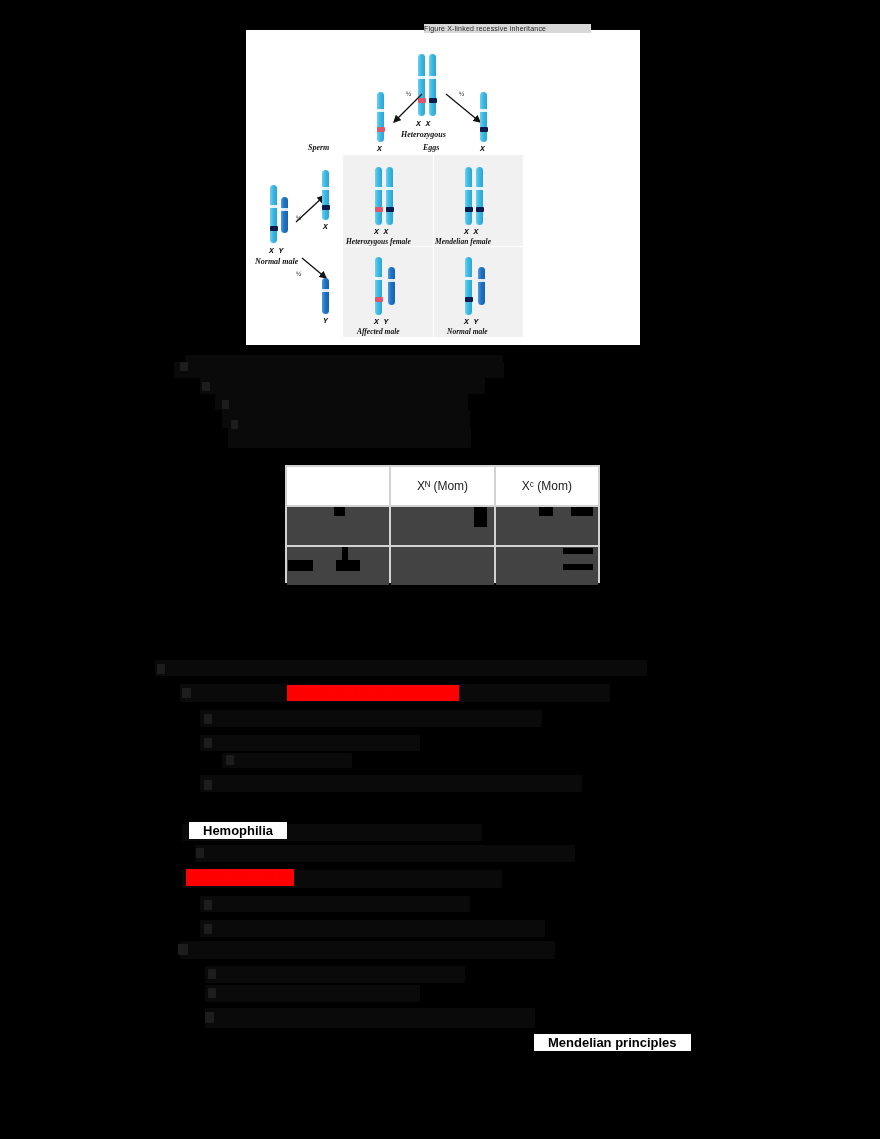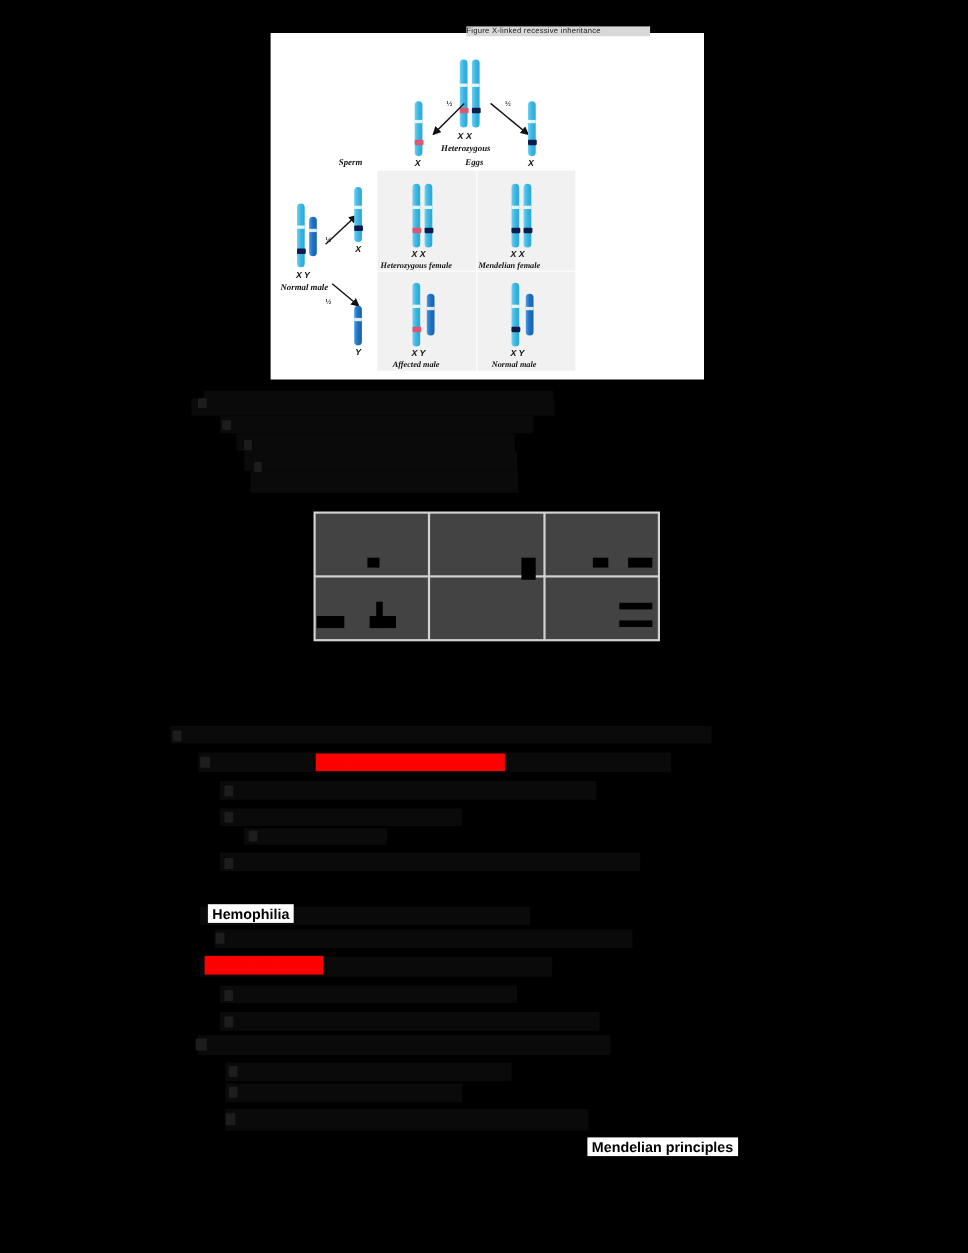--- a/index.html
+++ b/index.html
@@ -36,21 +36,21 @@
   }
   .cent{position:absolute;left:0;width:100%;height:3px;background:#ffffff;opacity:.85;}
   .band-red{position:absolute;left:-0.5px;width:8px;height:5px;background:#e0566f;border-radius:1px;}
   .band-dark{position:absolute;left:-0.5px;width:8px;height:5px;background:#0d1b4a;border-radius:1px;}
 
   .fig-label{
     position:absolute;font-family:"Liberation Serif",serif;
     font-style:italic;font-weight:bold;color:#111;white-space:nowrap;
   }
   .gtype{
-    position:absolute;font-family:Liberation Sans, sans-serif;
+    position:absolute;font-family:Liberation Mono, monospace;
     font-style:italic;font-weight:bold;font-size:8px;color:#111;white-space:nowrap;
   }
   .frac{
     position:absolute;font-family:"Liberation Serif",serif;
     font-size:7px;color:#111;font-weight:600;
   }
 
   .quad-grid{
     position:absolute;left:97px;top:125px;width:180px;height:182px;
     background:#f2f1f1;
@@ -93,21 +93,21 @@
   .punnett td.hid{background:#434343;position:relative;overflow:hidden;}
   .punnett td.hid .ghost{
     display:block;font-size:11px;color:#4a4a4a;line-height:38px;
   }
   .nick{position:absolute;background:#000;}
 
   
   .hl-white{
     position:absolute;background:#ffffff;color:#000;
     font-family:"Liberation Sans",sans-serif;font-weight:bold;
-    font-size:13px;line-height:17px;padding:0 4px;white-space:nowrap;
+    font-size:13px;line-height:17px;padding:0 14px;white-space:nowrap;
   }
   .hl-red{
     position:absolute;background:#fe0000;color:#fe0202;
     font-family:"Liberation Sans",sans-serif;font-weight:bold;
     font-size:12px;line-height:15px;padding:0 2px;white-space:nowrap;
     overflow:hidden;
   }
 </style>
 </head>
 <body>
@@ -246,20 +246,25 @@
     <div class="redact" style="left:215px;top:394px;width:253px;height:16px;"></div>
     <div class="bullet-mark" style="left:222px;top:400px;width:7px;height:9px;"></div>
     <div class="redact" style="left:222px;top:410px;width:248px;height:18px;"></div>
     <div class="redact" style="left:228px;top:428px;width:243px;height:20px;"></div>
     <div class="bullet-mark" style="left:231px;top:420px;width:7px;height:9px;"></div>
   </div>
 
   <div class="punnett">
     <table>
       <tbody>
+          <tr>
+        <td class="blank"></td>
+        <td><span>Xᴺ (Mom)</span></td>
+        <td><span>Xᶜ (Mom)</span></td>
+      </tr>
       <tr>
         <td class="hid">
               <span class="ghost"></span>
             </td>
         <td class="hid">
               <span class="ghost"></span>
             </td>
         <td class="hid">
               <span class="ghost"></span>
             </td>

